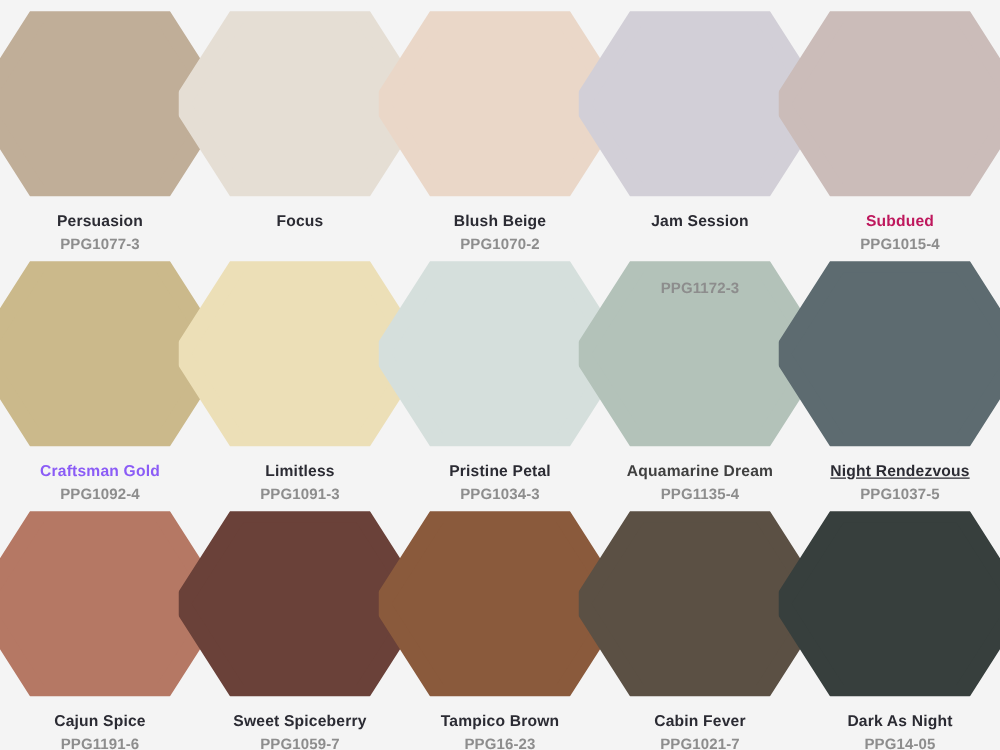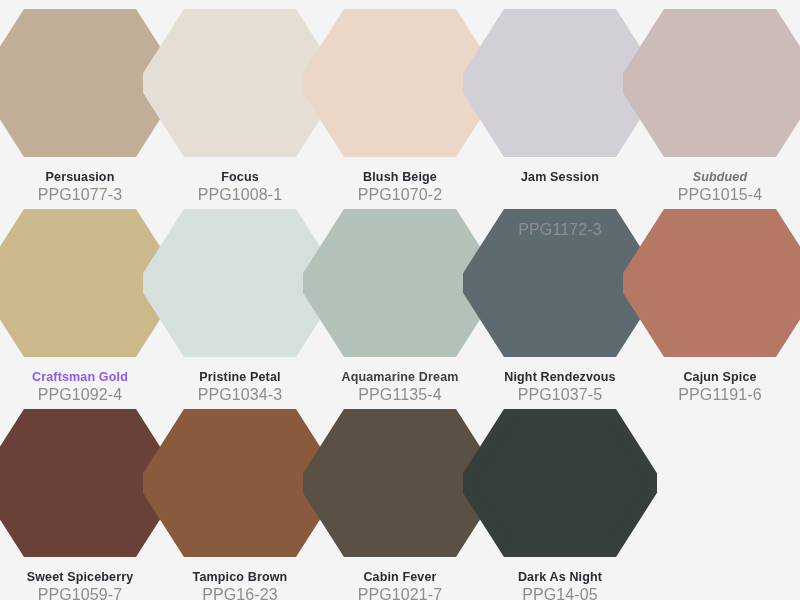--- a/index.html
+++ b/index.html
@@ -65,22 +65,22 @@
   .color-name {
     font-size: 12.5px;
     font-weight: bold;
     color: #2b2b33;
     letter-spacing: 0.15px;
     line-height: 15px;
     white-space: nowrap;
   }
 
   .color-code {
-    font-size: 16px;
-    font-weight: normal;
+    font-size: 12px;
+    font-weight: bold;
     color: #8d8d8d;
     letter-spacing: 0.1px;
     line-height: 14px;
     margin-top: 3px;
     white-space: nowrap;
   }
 </style>
 </head>
 <body>
 
@@ -101,21 +101,20 @@
     <div class="swatch-cell">
       <div class="hex-wrap">
         <div class="hex">
           <svg viewBox="0 0 194 148" preserveAspectRatio="none" aria-hidden="true">
             <polygon points="48,2 146,2 192,74 146,146 48,146 2,74" fill="#e5ded4" stroke="#e5ded4" stroke-width="14" stroke-linejoin="round"></polygon>
           </svg>
         </div>
       </div>
       <div class="label-block">
         <div class="color-name" style="color: rgb(43, 43, 51);">Focus</div>
-        <div class="color-code" style="color: rgb(141, 141, 141);">PPG1008-1</div>
       </div>
     </div>
     <div class="swatch-cell">
       <div class="hex-wrap">
         <div class="hex">
           <svg viewBox="0 0 194 148" preserveAspectRatio="none" aria-hidden="true">
             <polygon points="48,2 146,2 192,74 146,146 48,146 2,74" fill="#ead7c8" stroke="#ead7c8" stroke-width="14" stroke-linejoin="round"></polygon>
           </svg>
         </div>
       </div>
@@ -139,41 +138,54 @@
     </div>
     <div class="swatch-cell">
       <div class="hex-wrap">
         <div class="hex">
           <svg viewBox="0 0 194 148" preserveAspectRatio="none" aria-hidden="true">
             <polygon points="48,2 146,2 192,74 146,146 48,146 2,74" fill="#cbbcb9" stroke="#cbbcb9" stroke-width="14" stroke-linejoin="round"></polygon>
           </svg>
         </div>
       </div>
       <div class="label-block">
-        <div class="color-name" style="color: #737373; font-style: italic;">Subdued</div>
+        <div class="color-name" style="color: #be185d;">Subdued</div>
         <div class="color-code" style="color: rgb(141, 141, 141);">PPG1015-4</div>
       </div>
     </div>
     <div class="swatch-cell">
       <div class="hex-wrap">
         <div class="hex">
           <svg viewBox="0 0 194 148" preserveAspectRatio="none" aria-hidden="true">
             <polygon points="48,2 146,2 192,74 146,146 48,146 2,74" fill="#cbb98b" stroke="#cbb98b" stroke-width="14" stroke-linejoin="round"></polygon>
           </svg>
         </div>
       </div>
       <div class="label-block">
         <div class="color-name" style="color: #8b5cf6;">Craftsman Gold</div>
         <div class="color-code" style="color: rgb(141, 141, 141);">PPG1092-4</div>
       </div>
     </div>
     <div class="swatch-cell">
       <div class="hex-wrap">
         <div class="hex">
           <svg viewBox="0 0 194 148" preserveAspectRatio="none" aria-hidden="true">
+            <polygon points="48,2 146,2 192,74 146,146 48,146 2,74" fill="#ecdfb7" stroke="#ecdfb7" stroke-width="14" stroke-linejoin="round"></polygon>
+          </svg>
+        </div>
+      </div>
+      <div class="label-block">
+        <div class="color-name" style="color: rgb(43, 43, 51);">Limitless</div>
+        <div class="color-code" style="color: rgb(141, 141, 141);">PPG1091-3</div>
+      </div>
+    </div>
+    <div class="swatch-cell">
+      <div class="hex-wrap">
+        <div class="hex">
+          <svg viewBox="0 0 194 148" preserveAspectRatio="none" aria-hidden="true">
             <polygon points="48,2 146,2 192,74 146,146 48,146 2,74" fill="#d5dfdc" stroke="#d5dfdc" stroke-width="14" stroke-linejoin="round"></polygon>
           </svg>
         </div>
       </div>
       <div class="label-block">
         <div class="color-name" style="color: rgb(43, 43, 51);">Pristine Petal</div>
         <div class="color-code" style="color: rgb(141, 141, 141);">PPG1034-3</div>
       </div>
     </div>
     <div class="swatch-cell">
@@ -191,21 +203,21 @@
     </div>
     <div class="swatch-cell">
       <div class="hex-wrap">
         <div class="hex">
           <svg viewBox="0 0 194 148" preserveAspectRatio="none" aria-hidden="true">
             <polygon points="48,2 146,2 192,74 146,146 48,146 2,74" fill="#5d6b70" stroke="#5d6b70" stroke-width="14" stroke-linejoin="round"></polygon>
           </svg>
         </div>
       </div>
       <div class="label-block">
-        <div class="color-name" style="color: rgb(43, 43, 51);">Night Rendezvous</div>
+        <div class="color-name" style="color: rgb(43, 43, 51); text-decoration: underline;">Night Rendezvous</div>
         <div class="color-code" style="color: rgb(141, 141, 141);">PPG1037-5</div>
       </div>
     </div>
     <div class="swatch-cell">
       <div class="hex-wrap">
         <div class="hex">
           <svg viewBox="0 0 194 148" preserveAspectRatio="none" aria-hidden="true">
             <polygon points="48,2 146,2 192,74 146,146 48,146 2,74" fill="#b57864" stroke="#b57864" stroke-width="14" stroke-linejoin="round"></polygon>
           </svg>
         </div>

